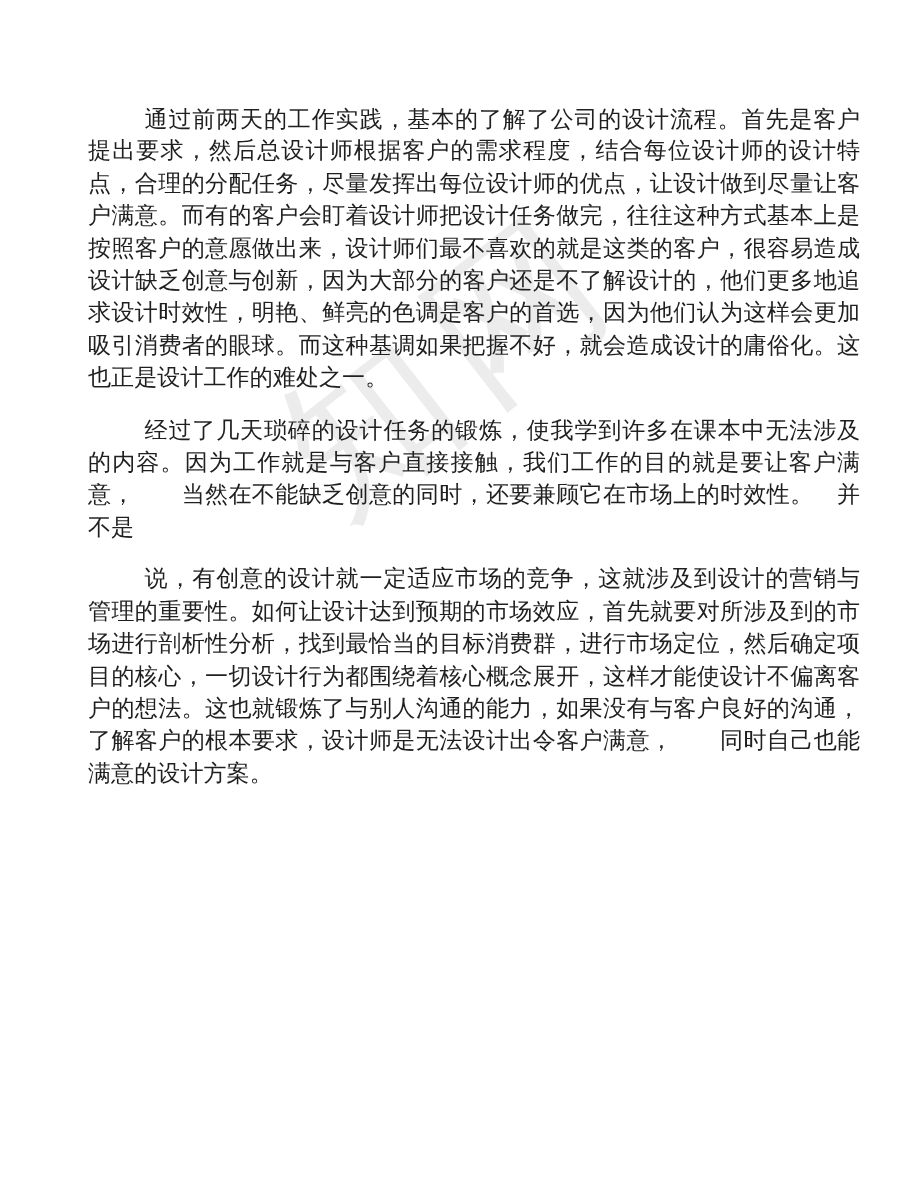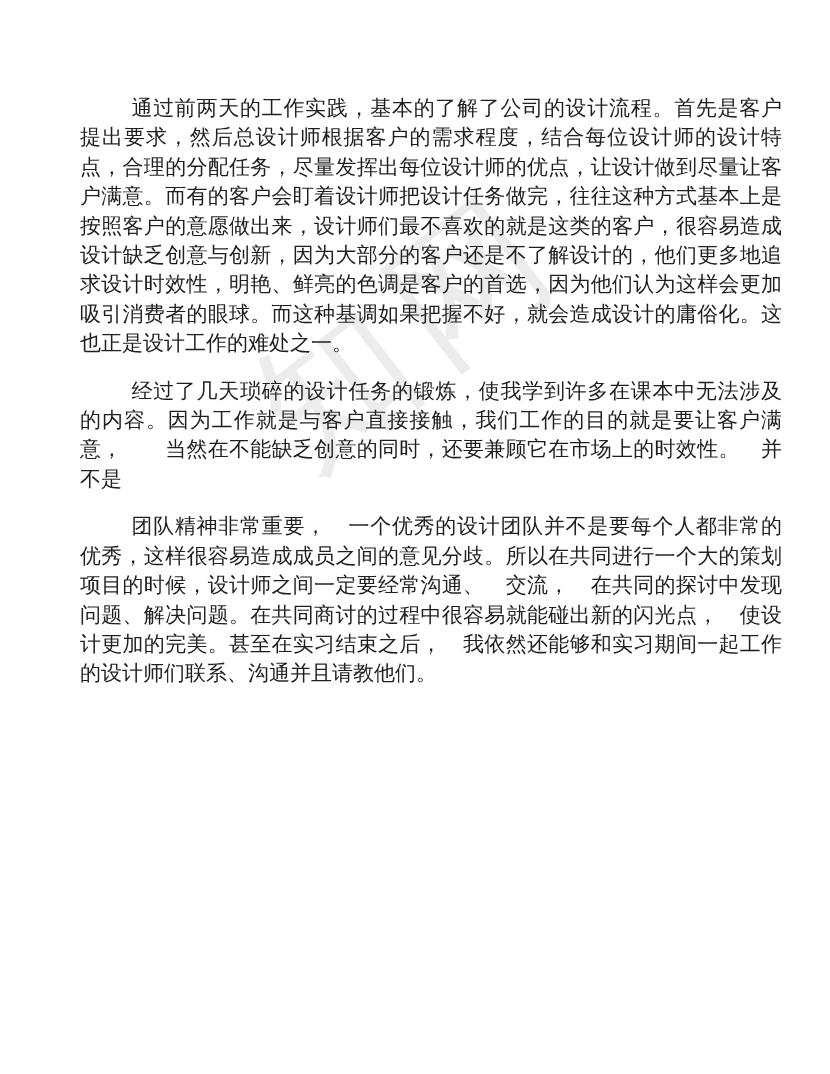--- a/index.html
+++ b/index.html
@@ -50,16 +50,16 @@
 </head>
 <body>
 
 <div class="page">
 
   <div class="watermark">知网</div>
 
   <div class="content">
     <p>通过前两天的工作实践，基本的了解了公司的设计流程。首先是客户提出要求，然后总设计师根据客户的需求程度，结合每位设计师的设计特点，合理的分配任务，尽量发挥出每位设计师的优点，让设计做到尽量让客户满意。而有的客户会盯着设计师把设计任务做完，往往这种方式基本上是按照客户的意愿做出来，设计师们最不喜欢的就是这类的客户，很容易造成设计缺乏创意与创新，因为大部分的客户还是不了解设计的，他们更多地追求设计时效性，明艳、鲜亮的色调是客户的首选，因为他们认为这样会更加吸引消费者的眼球。而这种基调如果把握不好，就会造成设计的庸俗化。这也正是设计工作的难处之一。</p>
     <p>经过了几天琐碎的设计任务的锻炼，使我学到许多在课本中无法涉及的内容。因为工作就是与客户直接接触，我们工作的目的就是要让客户满意，　　当然在不能缺乏创意的同时，还要兼顾它在市场上的时效性。　并不是</p>
-    <p>团队精神非常重要，　一个优秀的设计团队并不是要每个人都非常的优秀，这样很容易造成成员之间的意见分歧。所以在共同进行一个大的策划项目的时候，设计师之间一定要经常沟通、　交流，　在共同的探讨中发现问题、解决问题。在共同商讨的过程中很容易就能碰出新的闪光点，　使设计更加的完美。甚至在实习结束之后，　我依然还能够和实习期间一起工作的设计师们联系、沟通并且请教他们。</p>
+    <p>说，有创意的设计就一定适应市场的竞争，这就涉及到设计的营销与管理的重要性。如何让设计达到预期的市场效应，首先就要对所涉及到的市场进行剖析性分析，找到最恰当的目标消费群，进行市场定位，然后确定项目的核心，一切设计行为都围绕着核心概念展开，这样才能使设计不偏离客户的想法。这也就锻炼了与别人沟通的能力，如果没有与客户良好的沟通，了解客户的根本要求，设计师是无法设计出令客户满意，　　同时自己也能满意的设计方案。</p>
   </div>
 
 </div>
 
 </body></html>

